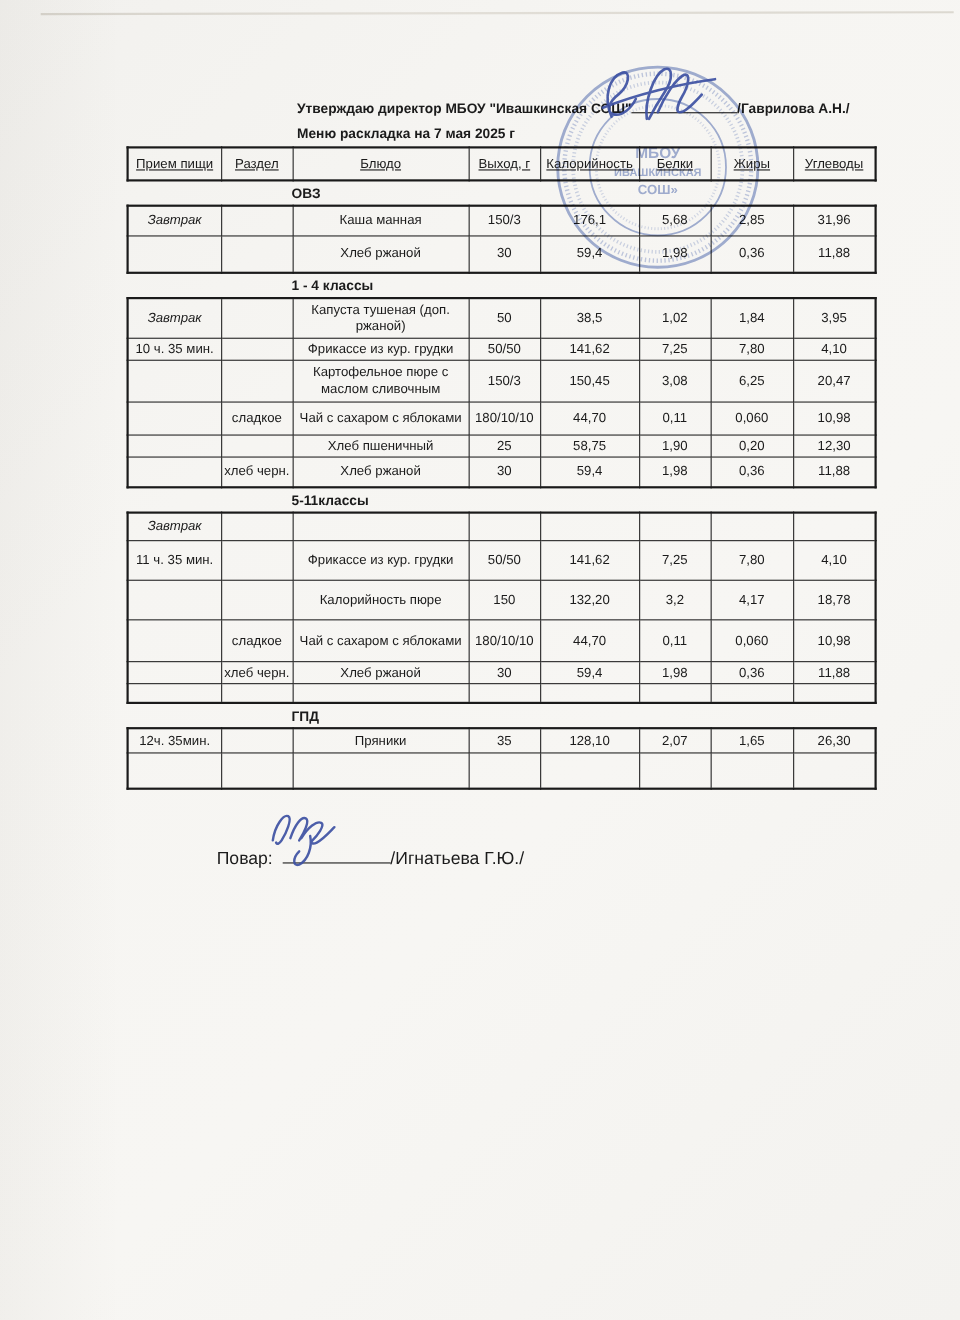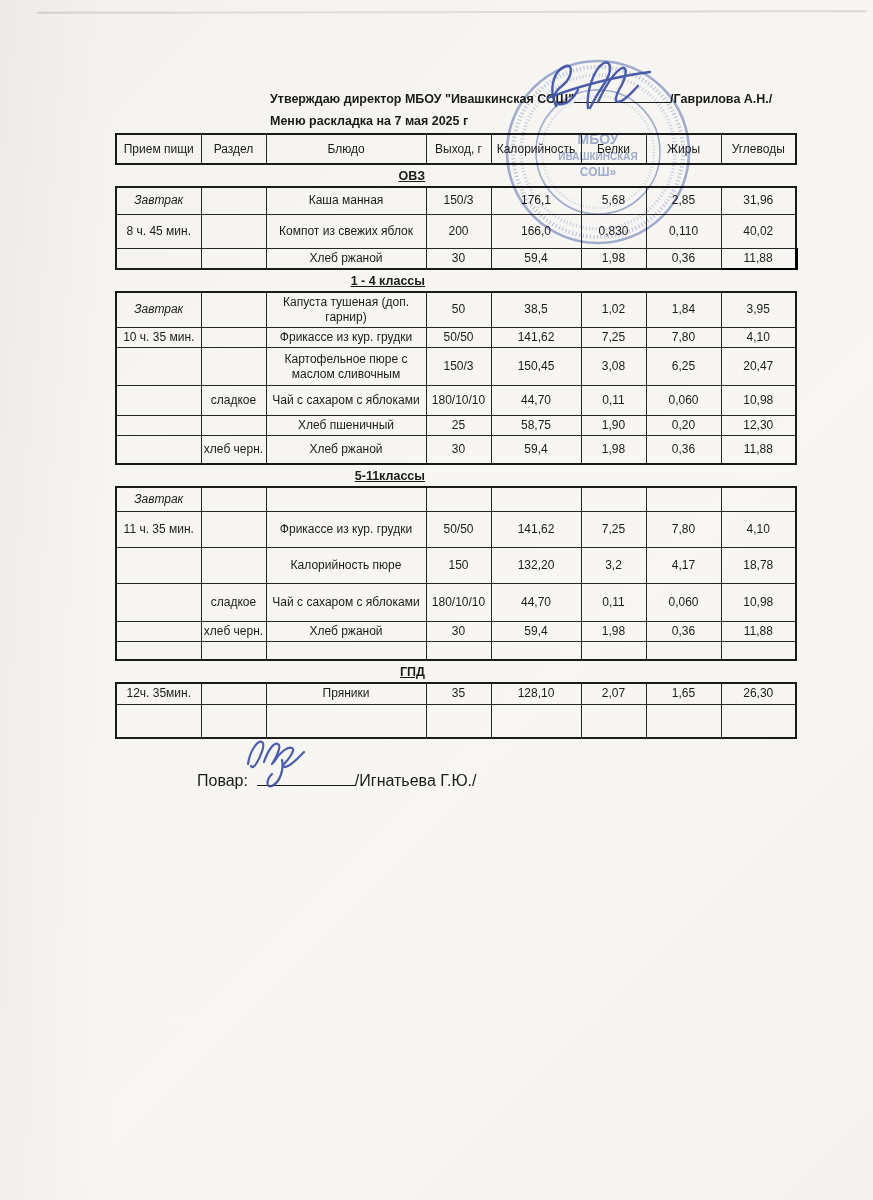--- a/index.html
+++ b/index.html
@@ -18,25 +18,25 @@
   .doc-title{position:absolute;left:270px;top:114px;font-size:12.5px;font-weight:bold;}
 
   .table-wrap{position:absolute;left:115px;top:133px;width:682px;}
   table.menu-table{border-collapse:collapse;table-layout:fixed;width:680px;border:2px solid #1a1a1a;}
   table.menu-table td,table.menu-table th{
     border:1.5px solid #262626;font-size:12px;font-weight:normal;text-align:center;
     padding:2px 2px;vertical-align:middle;overflow:hidden;line-height:1.25;
   }
   .col-w0{width:85px}.col-w1{width:65px}.col-w2{width:160px}.col-w3{width:65px}
   .col-w4{width:90px}.col-w5{width:65px}.col-w6{width:75px}.col-w7{width:75px}
-  th{height:24px;}
+  th{height:24px;text-decoration:underline;}
   td.col-meal{text-align:left;padding-left:5px;font-size:11.5px;}
   td.meal-bold{font-weight:bold;font-size:13px;font-style:italic;}
   td.col-razdel{font-size:11.5px;}
-  .section-title{font-weight:bold;font-size:12.5px;margin:4px 0 3px 150px;width:160px;text-align:right;text-decoration:underline;}
+  .section-title{font-weight:bold;font-size:12.5px;margin:4px 0 3px 150px;width:160px;text-align:left;}
   .section{margin:0;}
 
   
   #sec0 tr:nth-child(1){height:27px}#sec0 tr:nth-child(2){height:34px}#sec0 tr:nth-child(3){height:20px}
   #sec1 tr:nth-child(1){height:36px}#sec1 tr:nth-child(2){height:20px}#sec1 tr:nth-child(3){height:38px}
   #sec1 tr:nth-child(4){height:30px}#sec1 tr:nth-child(5){height:20px}#sec1 tr:nth-child(6){height:28px}
   #sec2 tr:nth-child(1){height:25px}#sec2 tr:nth-child(2){height:36px}#sec2 tr:nth-child(3){height:36px}
   #sec2 tr:nth-child(4){height:38px}#sec2 tr:nth-child(5){height:20px}#sec2 tr:nth-child(6){height:18px}
   #sec3 tr:nth-child(1){height:22px}#sec3 tr:nth-child(2){height:33px}#sec3 tr:nth-child(3){height:16px}
   
@@ -107,30 +107,20 @@
               <td class="col-meal meal-bold">Завтрак</td>
               <td class="col-razdel"></td>
               <td class="col-dish">Каша манная</td>
               <td class="col-out">150/3</td>
               <td class="col-cal">176,1</td>
               <td class="col-protein">5,68</td>
               <td class="col-fat">2,85</td>
               <td class="col-carbs">31,96</td>
             </tr>
             <tr>
-              <td class="col-meal">8 ч. 45 мин.</td>
-              <td class="col-razdel"></td>
-              <td class="col-dish">Компот из свежих яблок</td>
-              <td class="col-out">200</td>
-              <td class="col-cal">166,0</td>
-              <td class="col-protein">0,830</td>
-              <td class="col-fat">0,110</td>
-              <td class="col-carbs">40,02</td>
-            </tr>
-            <tr>
               <td class="col-meal"></td>
               <td class="col-razdel"></td>
               <td class="col-dish">Хлеб ржаной</td>
               <td class="col-out">30</td>
               <td class="col-cal">59,4</td>
               <td class="col-protein">1,98</td>
               <td class="col-fat">0,36</td>
               <td class="col-carbs">11,88</td>
             </tr>
           </tbody>
@@ -147,21 +137,21 @@
             <col class="col-w3">
         <col class="col-w4">
             <col class="col-w5">
             <col class="col-w6">
             <col class="col-w7">
       </colgroup>
       <tbody>
             <tr>
               <td class="col-meal meal-bold">Завтрак</td>
               <td class="col-razdel"></td>
-              <td class="col-dish">Капуста тушеная (доп. гарнир)</td>
+              <td class="col-dish">Капуста тушеная (доп. ржаной)</td>
               <td class="col-out">50</td>
               <td class="col-cal">38,5</td>
               <td class="col-protein">1,02</td>
               <td class="col-fat">1,84</td>
               <td class="col-carbs">3,95</td>
             </tr>
             <tr>
               <td class="col-meal">10 ч. 35 мин.</td>
               <td class="col-razdel"></td>
               <td class="col-dish">Фрикассе из кур. грудки</td>

